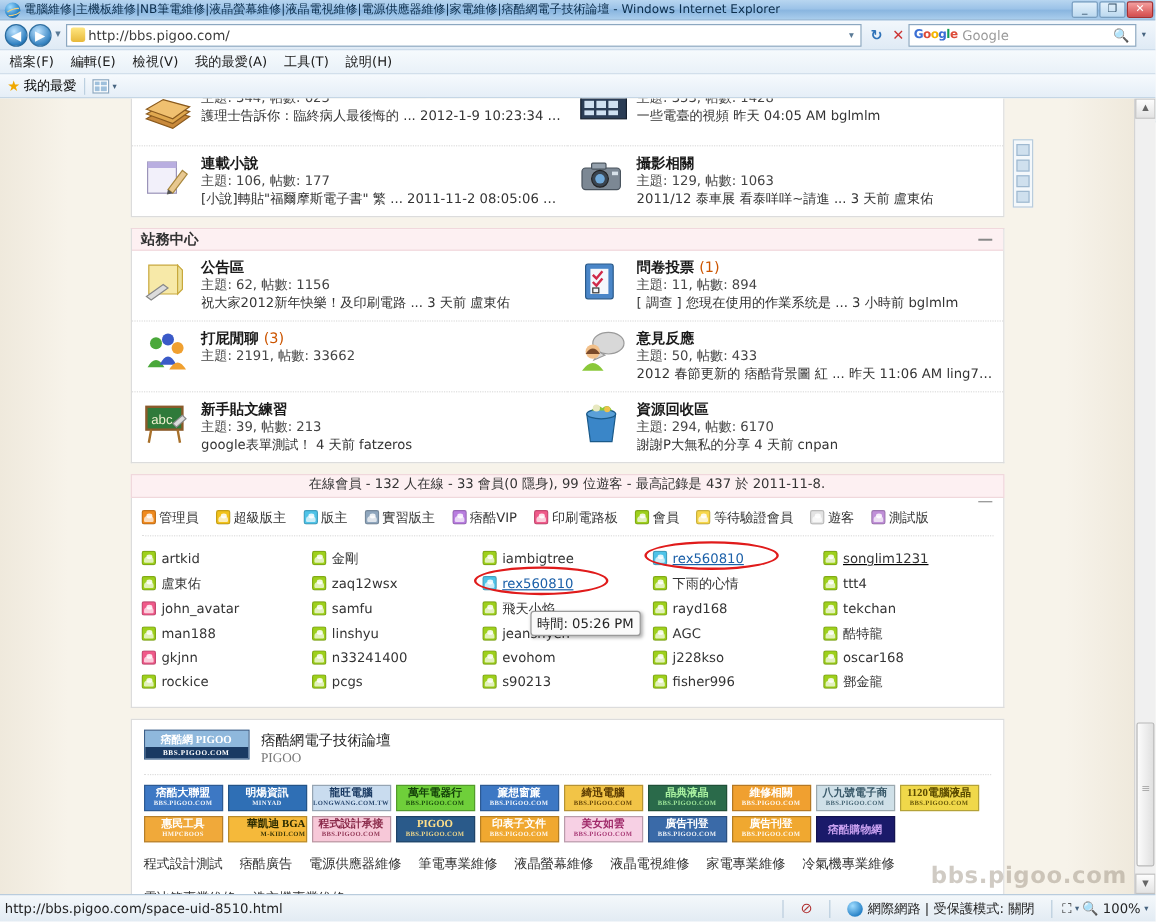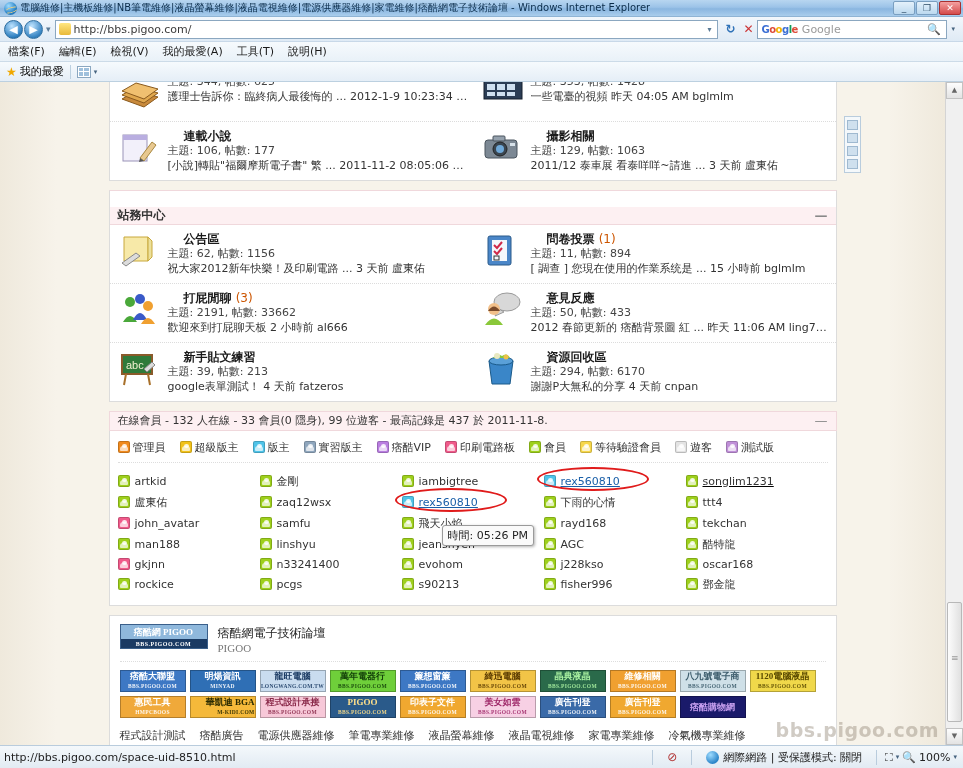--- a/index.html
+++ b/index.html
@@ -132,40 +132,40 @@
     background: linear-gradient(to right,#efe9dc 0%, #f7f3ea 6%, #f7f3ea 94%, #efe9dc 100%);
   }
   .wrap { width: 728px; margin: 0 auto; position: relative; }
 
   
   .board-box { background: #fff; border: 1px solid #dcdcdc; border-top: none; }
   .board-box.first { border-top: 1px solid #dcdcdc; }
   .blk-head {
     background: #fdf0f2; border-bottom: 1px solid #f0d8dc;
     height: 18px; display: flex; align-items: center; padding: 0 8px;
-    font-size: 12px; font-weight: bold; color: #333; margin-top: 16px;
+    font-size: 12px; font-weight: bold; color: #333;
   }
   .blk-head .minus { margin-left: auto; color: #888; font-size: 13px; }
 
   .frow { display: flex; }
   .fcell { width: 50%; display: flex; padding: 6px 4px 6px 8px; min-height: 47px; }
   .fcell + .fcell { }
   .frow + .frow .fcell { border-top: 1px dotted #dcdcdc; }
   .ficon { width: 44px; height: 40px; flex: 0 0 auto; margin-right: 6px; position: relative; }
   .finfo { flex: 1 1 auto; min-width: 0; line-height: 1.35; }
-  .fname { font-size: 12px; font-weight: bold; color: #1a1a1a; margin-left: 16px; }
+  .fname { font-size: 12px; font-weight: bold; color: #1a1a1a; }
   .fname .cnt { color: #cc5500; font-weight: normal; }
   .fstat { font-size: 11px; color: #444; }
   .flast { font-size: 11px; color: #333; white-space: nowrap; overflow: hidden; text-overflow: ellipsis; }
 
   
   .ol-head {
     background: #fdf0f2; border: 1px solid #f0d8dc; border-bottom-color:#f0d8dc;
     height: 20px; display: flex; align-items: center; padding: 0 8px;
-    font-size: 11px; color: #333;
+    font-size: 11px; color: #333; flex-direction: column;
   }
   .ol-head .minus { margin-left: auto; color: #888; font-size: 13px; }
   .ol-body { background: #fff; border: 1px solid #dcdcdc; border-top: none; padding: 6px 8px 10px; }
   .legend { display: flex; flex-wrap: wrap; gap: 4px 14px; padding: 3px 0 7px; border-bottom: 1px dotted #ddd; }
   .legend .li { display: flex; align-items: center; gap: 3px; font-size: 11px; color: #333; }
   .gico {
     width: 12px; height: 12px; flex: 0 0 auto; border-radius: 2px; position: relative;
     border: 1px solid rgba(0,0,0,.18);
   }
   .gico:after {
@@ -440,21 +440,21 @@
                   <path d="M13 20 l3 3 l5 -6" stroke="#d02a4a" fill="none" stroke-width="2"></path>
                   <rect x="13" y="25" width="5" height="4" fill="none" stroke="#333"></rect>
                 </svg>
               </div>
               <div class="finfo">
                 <div class="fname">
                   <span>問卷投票</span>
                   <span class="cnt">(1)</span>
                 </div>
                 <div class="fstat">主題: 11, 帖數: 894</div>
-                <div class="flast">[ 調查 ] 您現在使用的作業系统是 ... 15 小時前 bglmlm</div>
+                <div class="flast">[ 調查 ] 您現在使用的作業系统是 ... 3 小時前 bglmlm</div>
               </div>
             </div>
           </div>
 
           <div class="frow">
             <div class="fcell">
               <div class="ficon">
                 <svg width="44" height="40" viewBox="0 0 44 40">
                   <circle cx="12" cy="12" r="5" fill="#4aa83a"></circle>
                     <path d="M5 32 q7 -12 14 0 z" fill="#4aa83a"></path>
@@ -463,21 +463,20 @@
                   <circle cx="30" cy="16" r="5" fill="#f0a030"></circle>
                     <path d="M23 34 q7 -12 14 0 z" fill="#f0a030"></path>
                 </svg>
               </div>
               <div class="finfo">
                 <div class="fname">
                   <span>打屁閒聊</span>
                   <span class="cnt">(3)</span>
                 </div>
                 <div class="fstat">主題: 2191, 帖數: 33662</div>
-                <div class="flast">歡迎來到打屁聊天板 2 小時前 al666</div>
               </div>
             </div>
             <div class="fcell">
               <div class="ficon">
                 <svg width="44" height="40" viewBox="0 0 44 40">
                   <ellipse cx="26" cy="12" rx="13" ry="9" fill="#d8d8d8" stroke="#9a9a9a"></ellipse>
                   <path d="M18 19 l-4 7 l9 -4 z" fill="#d8d8d8" stroke="#9a9a9a"></path>
                   <circle cx="13" cy="19" r="6" fill="#f2c08a"></circle>
                   <path d="M7 21 q6 -9 12 0 z" fill="#7a4a2a"></path>
                   <path d="M4 35 q9 -13 18 0 z" fill="#8ac83a"></path>

